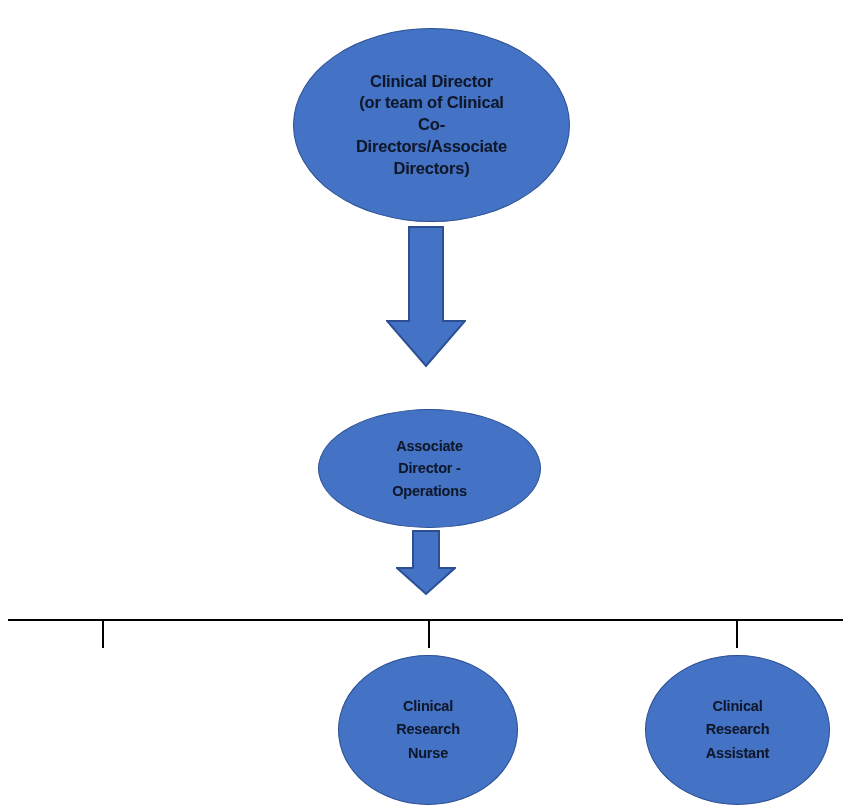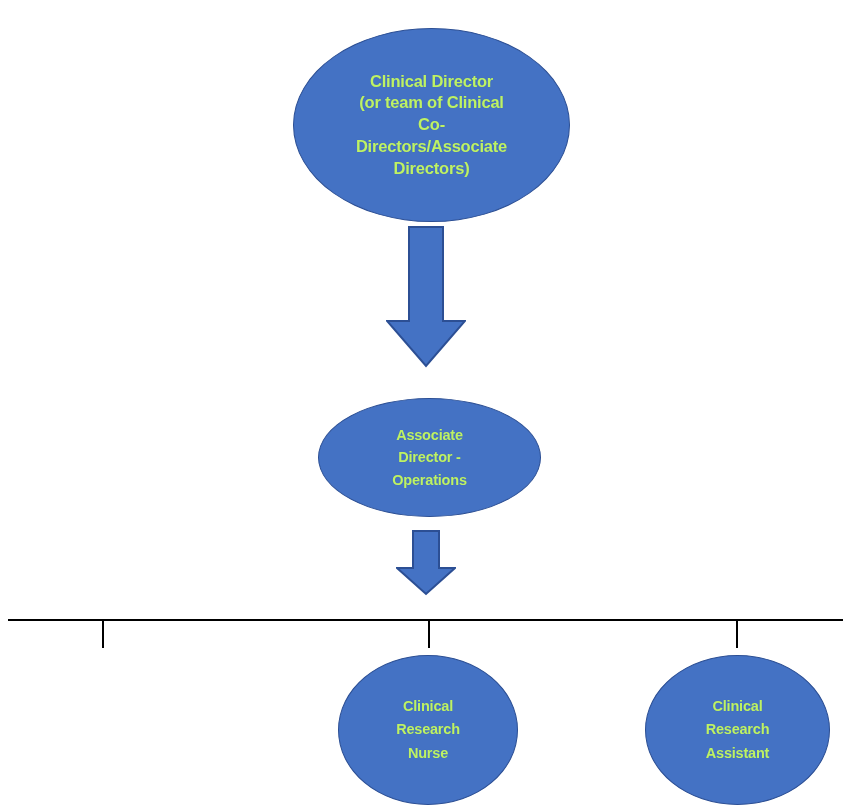--- a/index.html
+++ b/index.html
@@ -19,21 +19,21 @@
     background: #ffffff;
     overflow: hidden;
   }
   .node {
     position: absolute;
     display: flex;
     align-items: center;
     justify-content: center;
     text-align: center;
     box-sizing: border-box;
-    color: #bef264;
+    color: #0f172a;
     font-weight: bold;
     line-height: 1.32;
     letter-spacing: -0.2px;
     background: #4472c4;
     border: 1.5px solid #2c4f94;
     border-radius: 50%;
     user-select: none;
   }
   .node .label {
     display: block;
@@ -42,21 +42,21 @@
     text-shadow: 0 0 1px rgba(0,0,0,0.12);
   }
 
   
   #node-clinical-director {
     left: 293px;  top: 28px;
     width: 277px; height: 194px;
     font-size: 16.5px;
   }
   #node-associate-director-operations {
-    left: 318px;  top: 398px;
+    left: 318px;  top: 409px;
     width: 223px; height: 119px;
     font-size: 14.5px;
     line-height: 1.55;
   }
   #node-manager {
     left: 14px;   top: 655px;
     width: 186px; height: 150px;
     font-size: 14.5px;
   }
   #node-clinical-research-nurse {

